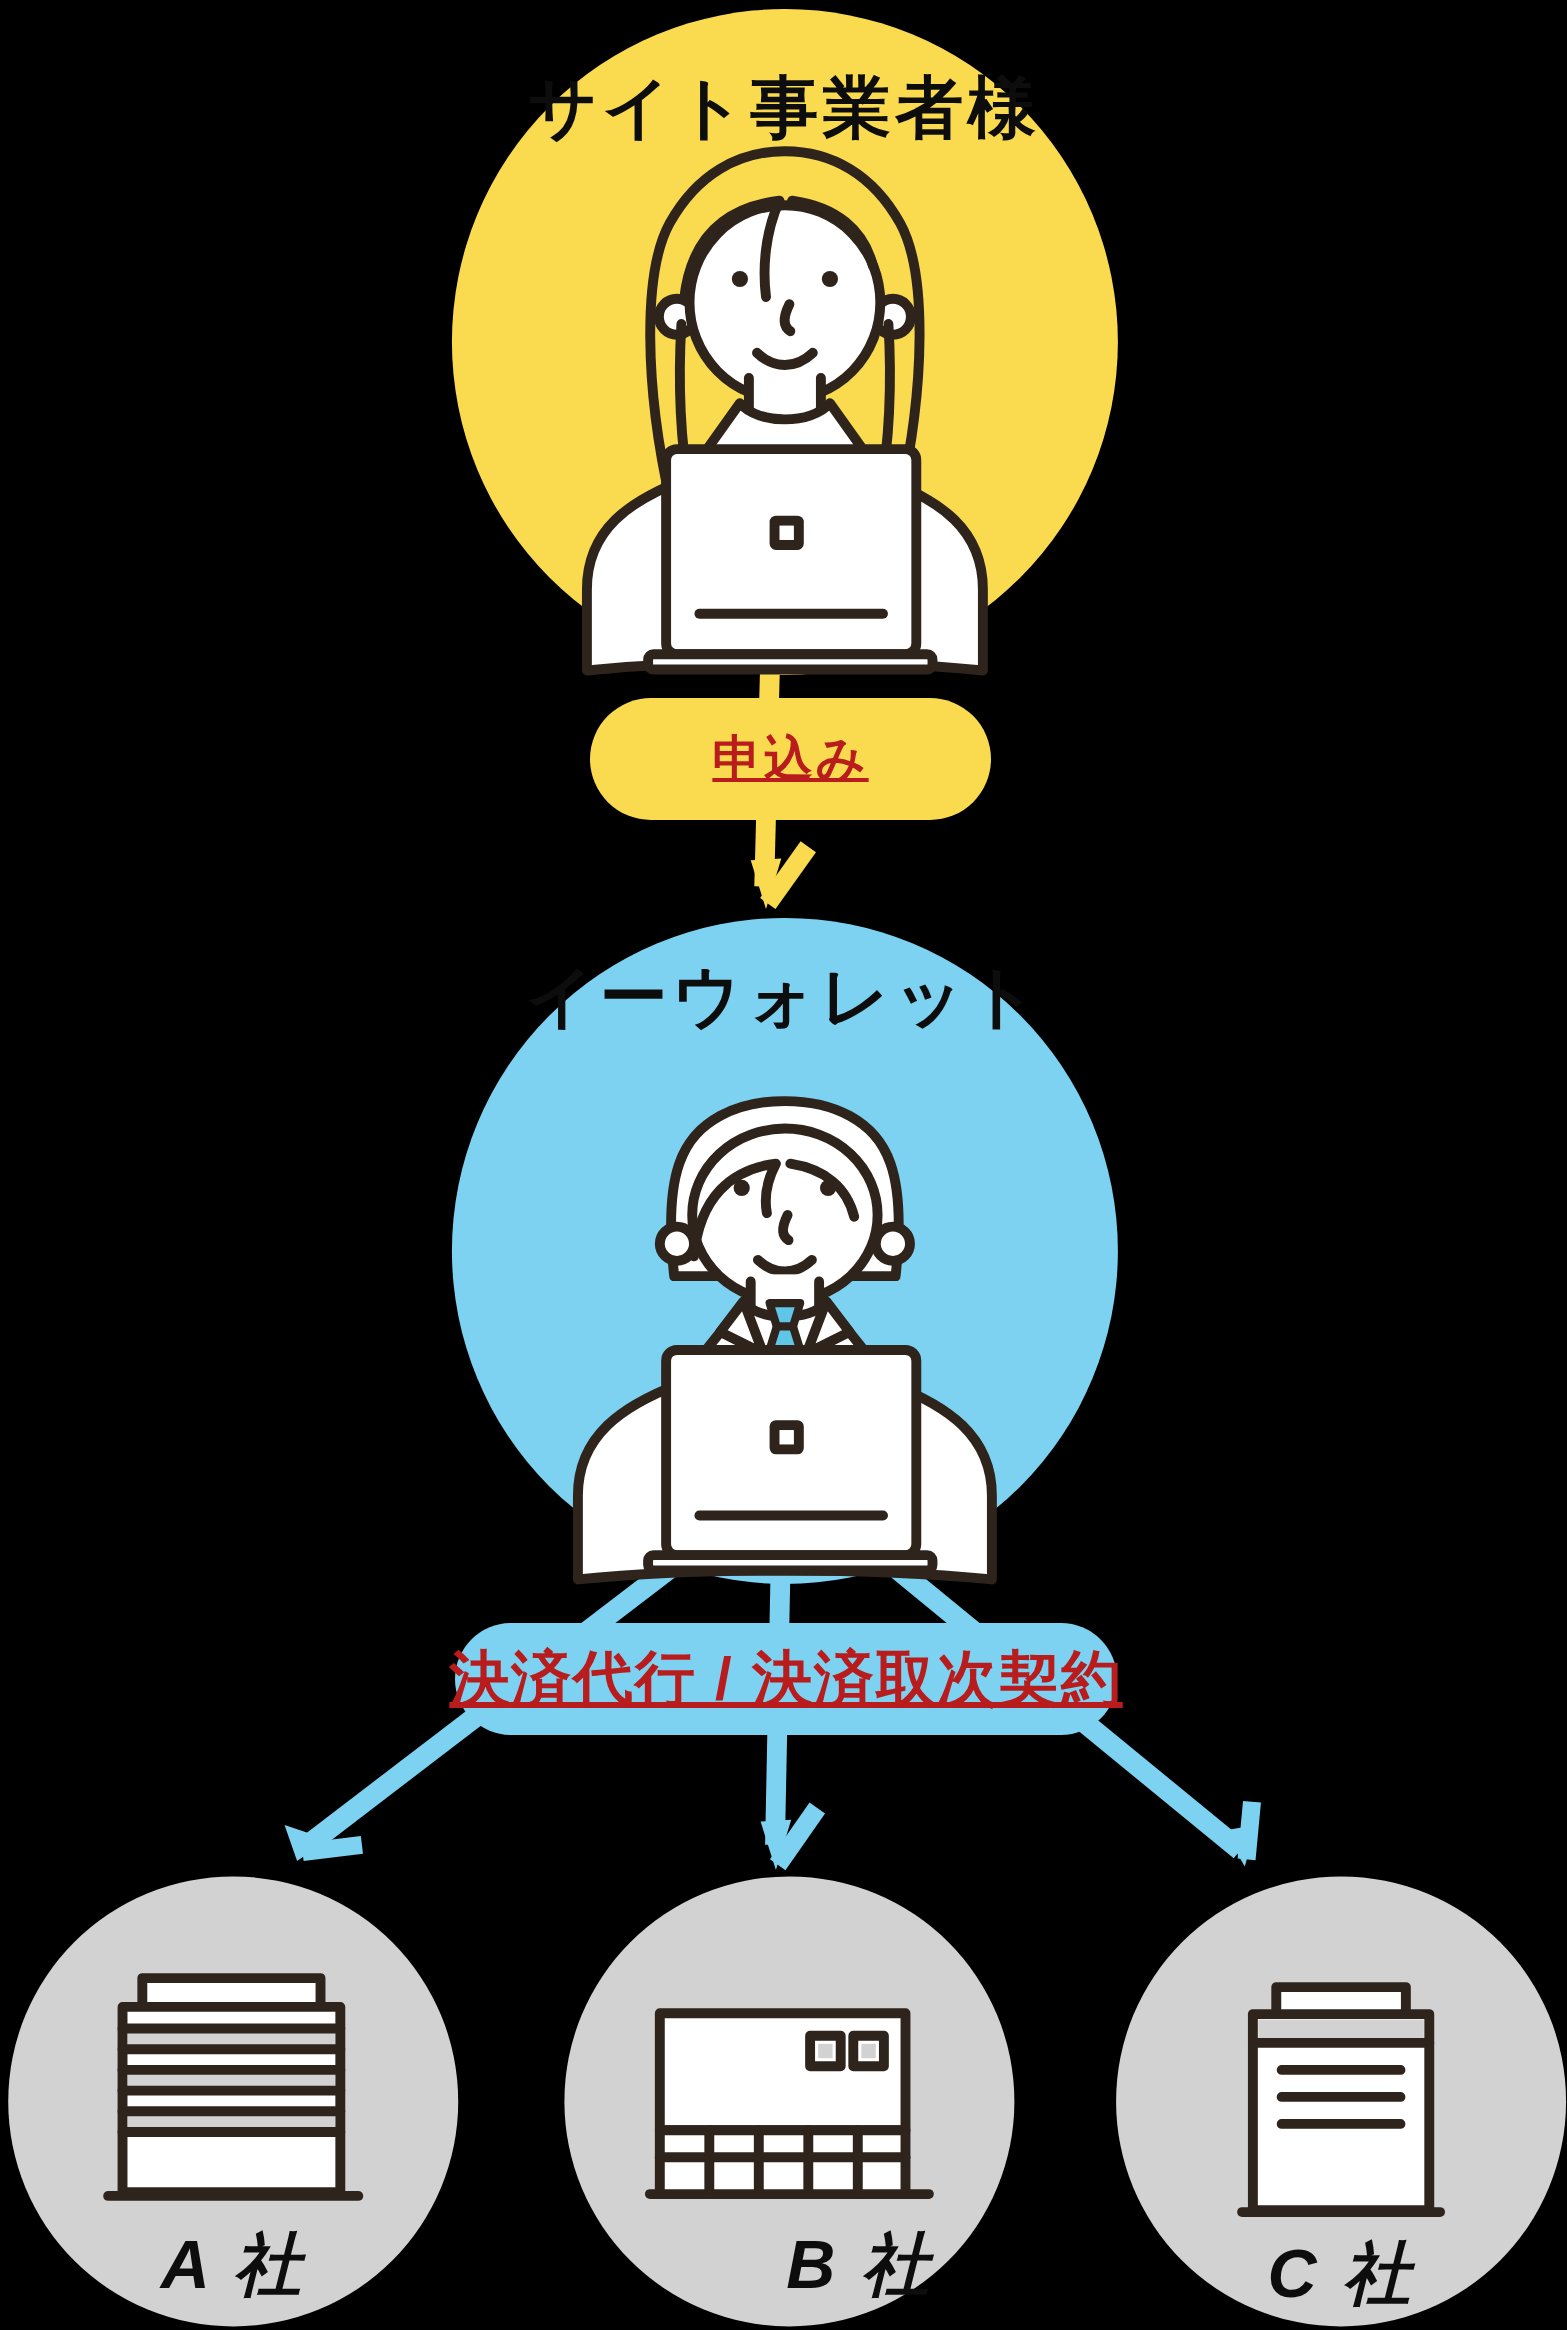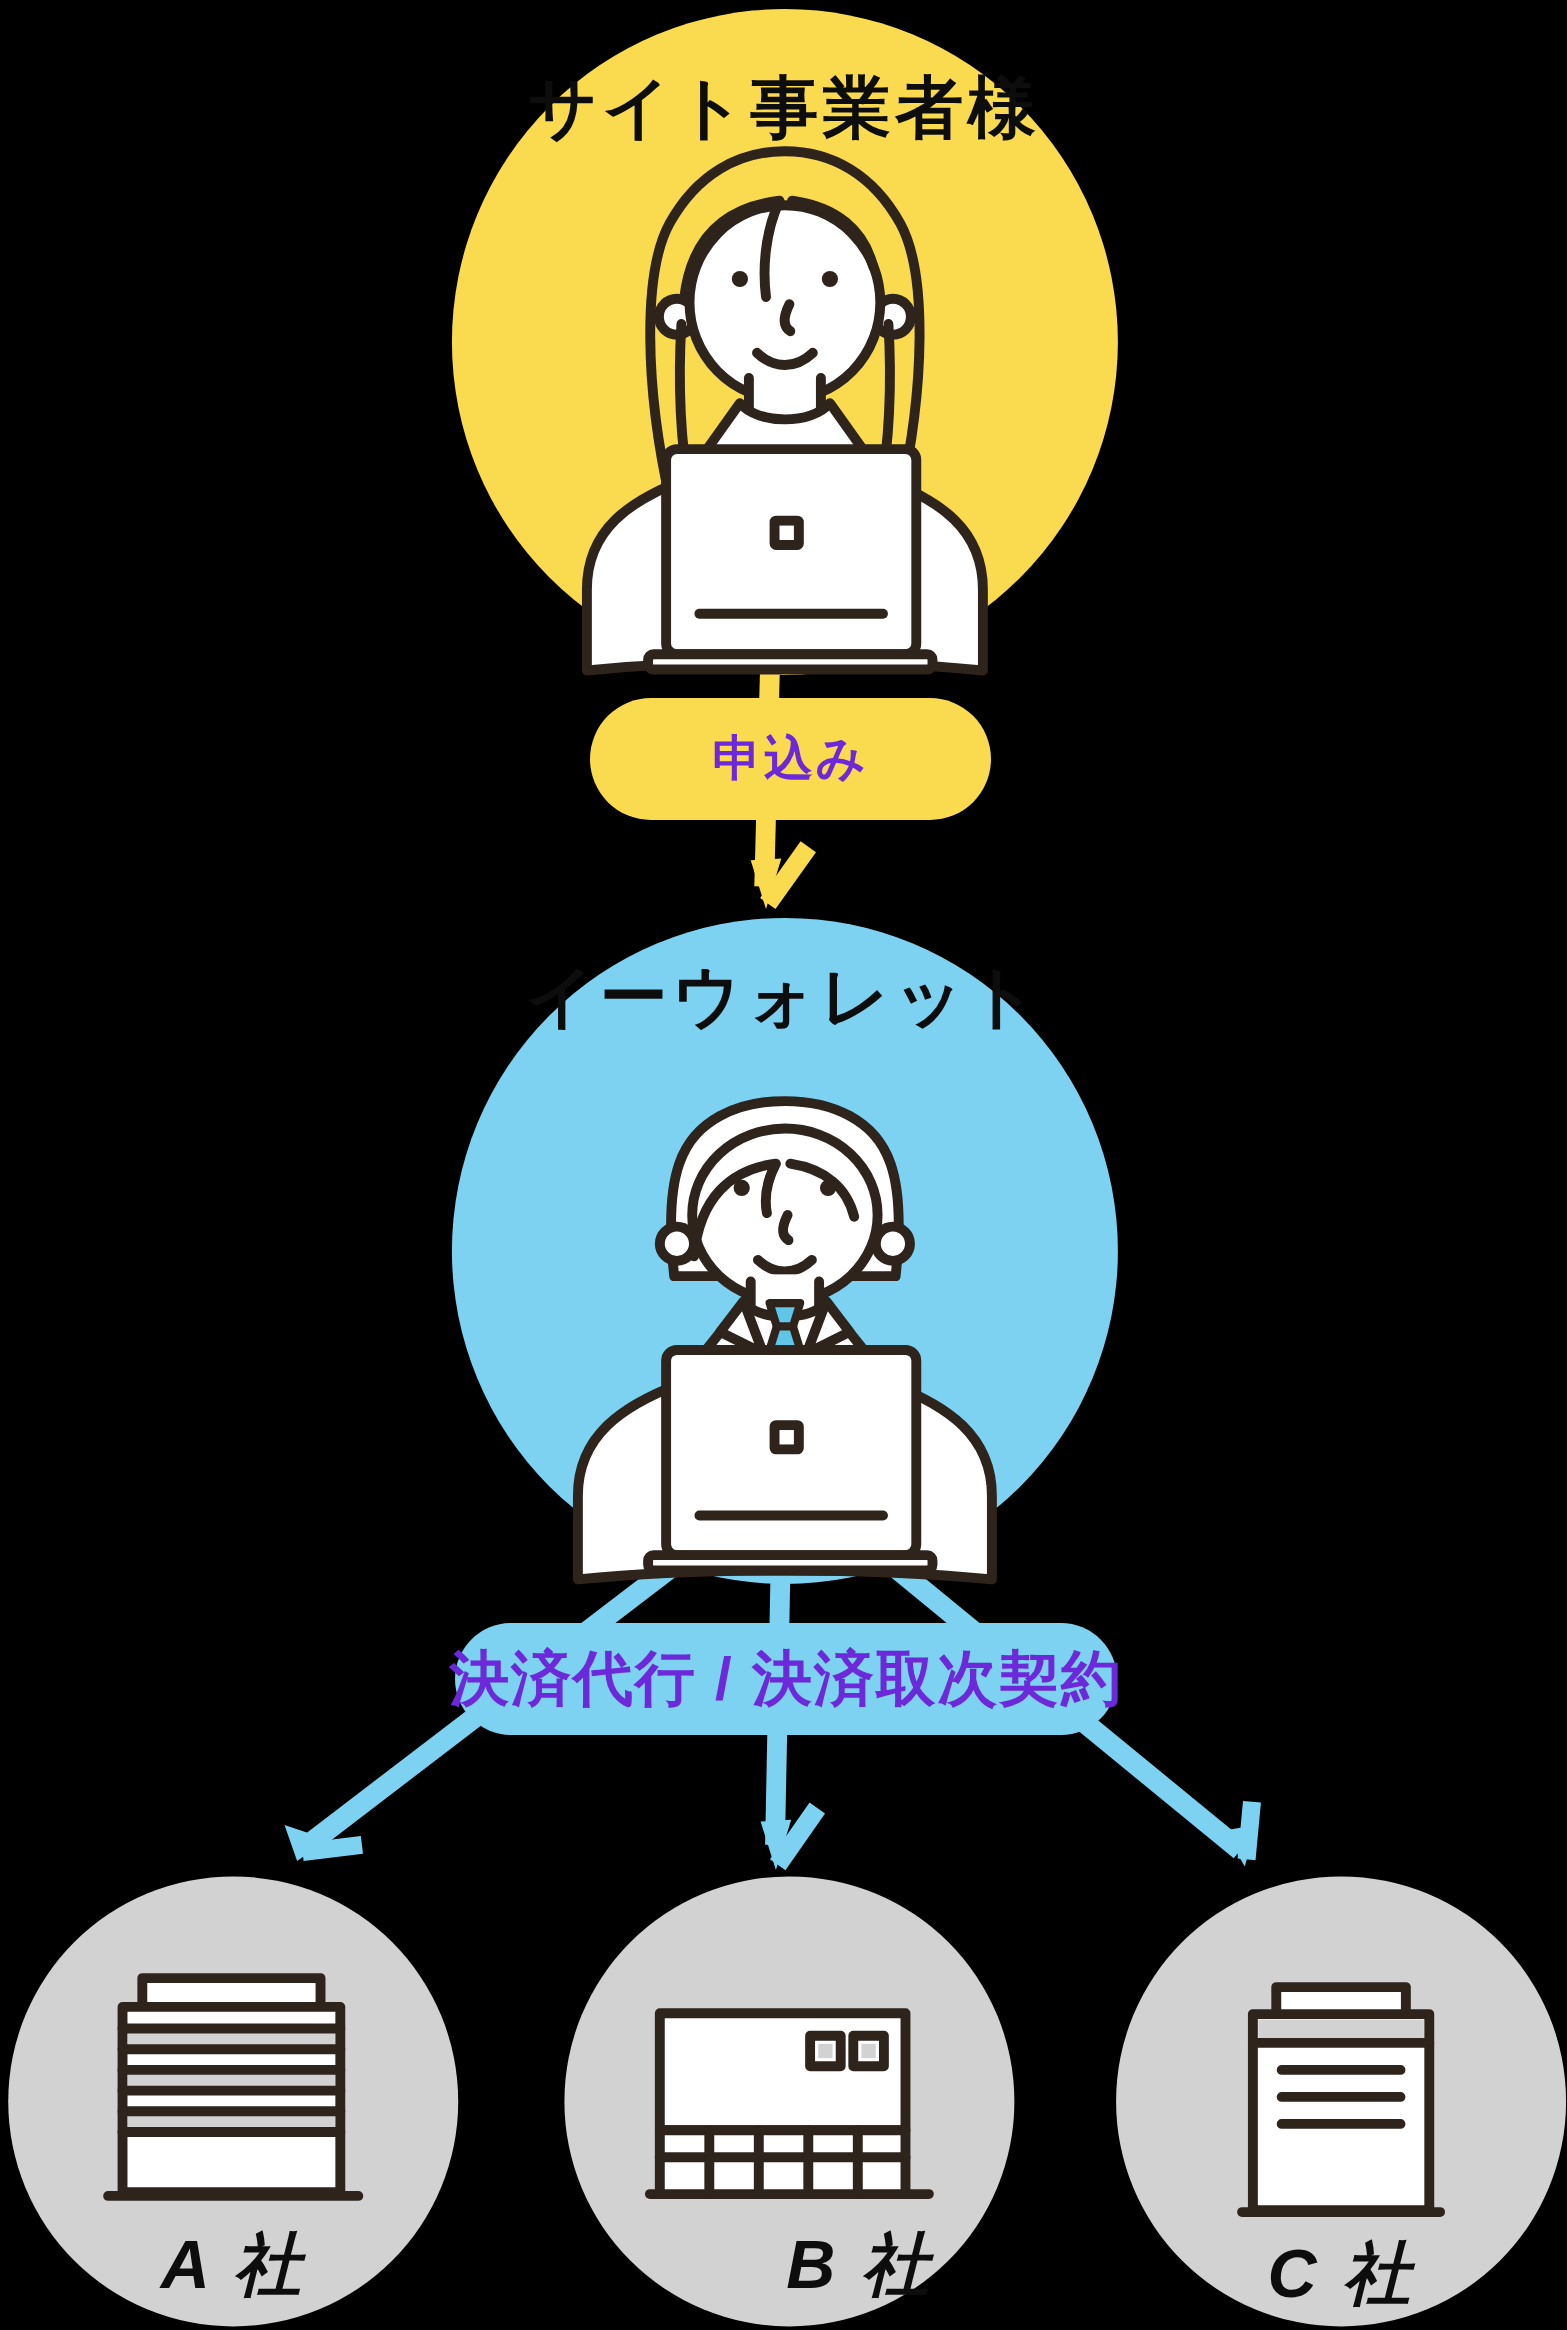--- a/index.html
+++ b/index.html
@@ -29,21 +29,21 @@
     text-align:center;
     font-size:68px;font-weight:800;letter-spacing:4.5px;
     color:var(--text,#0d0d0d);
     white-space:nowrap;
   }
   .title1{top:63px;}
   .title2{top:952px;}
   .pill{
     position:absolute;
     display:flex;align-items:center;justify-content:center;
-    color:#6d28d9;font-weight:800;white-space:nowrap;
+    color:#b91c1c;font-weight:800;white-space:nowrap;text-decoration:underline;
   }
   .pill-yellow{
     left:590px;top:698px;width:401px;height:122px;
     background:var(--yellow);border-radius:61px;
     font-size:49px;letter-spacing:2.7px;
   }
   .pill-blue{
     left:455px;top:1623px;width:662px;height:112px;
     background:var(--blue);border-radius:56px;
     font-size:60px;letter-spacing:1.8px;

